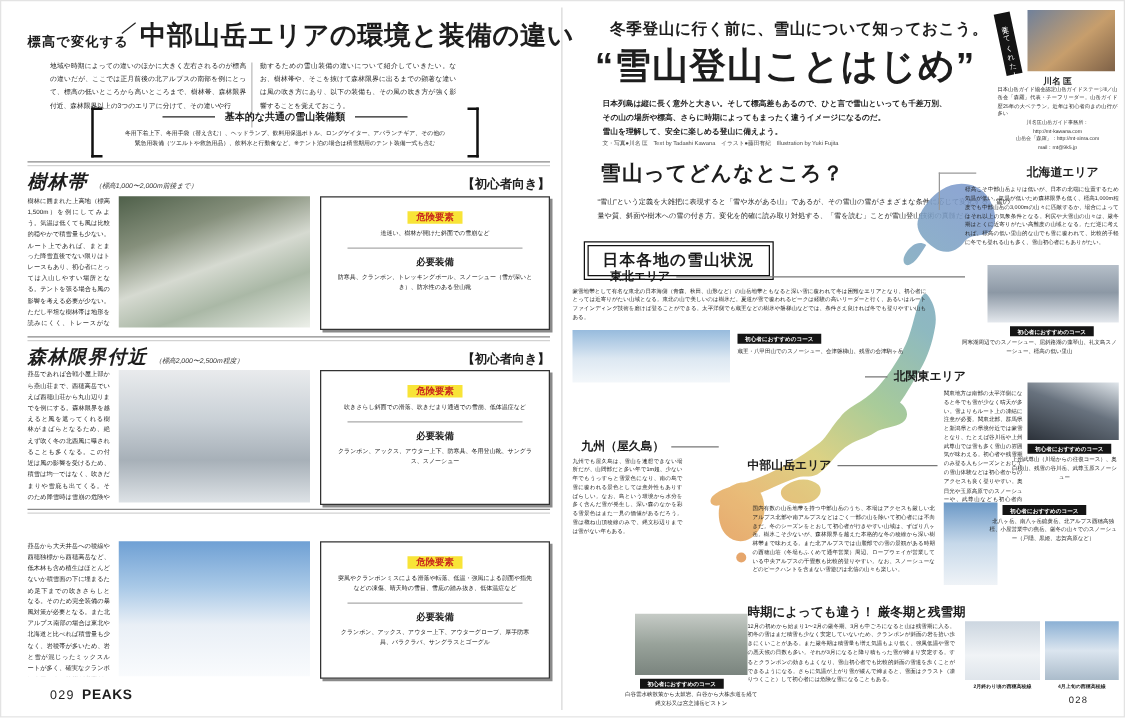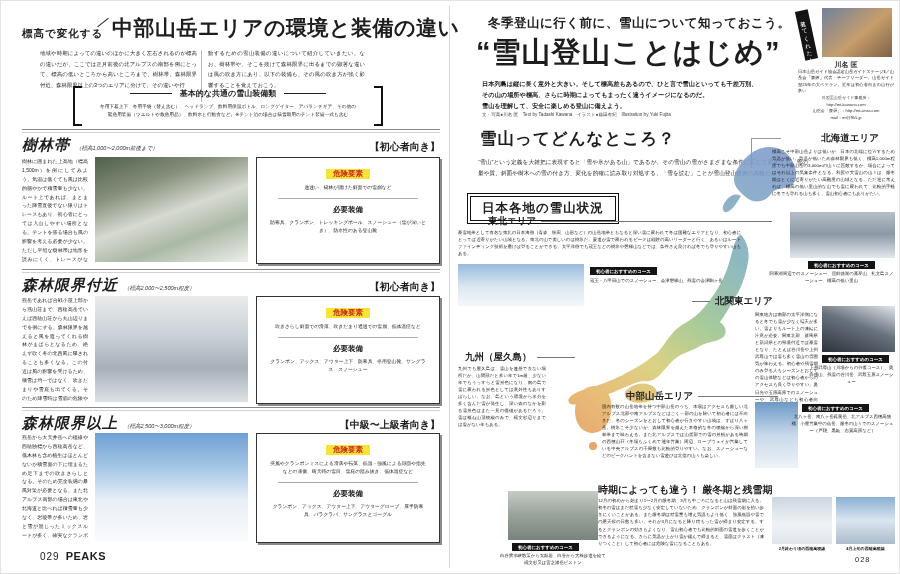--- a/index.html
+++ b/index.html
@@ -91,21 +91,21 @@
   .th-photo{left:8px;top:264px;width:126px;height:42px;background:linear-gradient(180deg,#97bbdd 0%,#dde8f2 55%,#f3f7fa 100%);}
   .th-badge{left:140px;top:267px;}
   .th-course{left:140px;top:278px;width:150px;text-align:left;}
   
   .kk-head{left:242px;top:295px;width:125px;}
   .kk-body{left:305px;top:311px;width:63px;}
   .kk-photo{left:372px;top:306px;width:73px;height:46px;background:linear-gradient(200deg,#e0e6eb 0%,#68727e 45%,#2c323a 100%);}
   .kk-badge{left:372px;top:355px;}
   .kk-course{left:358px;top:365px;width:87px;}
   
-  .cb-head{left:148px;top:390px;width:152px;margin-left:28px;}
+  .cb-head{left:148px;top:366px;width:152px;}
   .cb-body{left:152px;top:403px;width:146px;}
   .cb-photo{left:305px;top:402px;width:43px;height:66px;background:linear-gradient(180deg,#6c99c7 0%,#c7d9ea 50%,#eff3f7 100%);}
   .cb-badge{left:352px;top:404px;}
   .cb-course{left:340px;top:414px;width:105px;}
   
   .ky-head{left:15px;top:351px;width:110px;}
   .ky-body{left:8px;top:365px;width:88px;}
   .ky-photo{left:58px;top:491px;width:90px;height:49px;background:linear-gradient(180deg,#c6cbc6 0%,#98a29a 50%,#7a847e 100%);}
   .ky-badge{left:62px;top:543px;}
   .ky-course{left:50px;top:553px;width:106px;}
@@ -169,25 +169,20 @@
   <div class="ab dbox b2">
     <span class="danger-label">危険要素</span>
     <div class="danger-text">吹きさらし斜面での滑落、吹きだまり通過での雪崩、低体温症など</div>
     <div class="dbox-div"></div>
     <span class="need-label">必要装備</span>
     <div class="need-text">クランポン、アックス、アウター上下、防寒具、冬用登山靴、サングラス、スノーシュー</div>
   </div>
 
   <div class="ab rule r3"></div>
 
-  <div class="ab sec-head sh3">
-    <span class="sec-name">森林限界以上</span>
-    <span class="sec-alt">（標高2,500〜3,000m程度）</span>
-    <span class="sec-level">【中級〜上級者向き】</span>
-  </div>
   <div class="ab sec-body sb3 jt">燕岳から大天井岳への稜線や西穂独標から西穂高岳など、低木林も含め植生はほとんどないか積雪面の下に埋まるため足下までの吹きさらしとなる。そのため完全装備の暴風対策が必要となる。また北アルプス南部の場合は東北や北海道と比べれば積雪量も少なく、岩稜帯が多いため、岩と雪が混じったミックスルートが多く、確実なクランポン＆アックス技術が必要だ。</div>
   <div class="ab photo ph-sec p3"></div>
   <div class="ab dbox b3">
     <span class="danger-label">危険要素</span>
     <div class="danger-text">突風やクランポンミスによる滑落や転落、低温・強風による顔面や指先などの凍傷、晴天時の雪目、雪庇の踏み抜き、低体温症など</div>
     <div class="dbox-div"></div>
     <span class="need-label">必要装備</span>
     <div class="need-text">クランポン、アックス、アウター上下、アウターグローブ、厚手防寒具、バラクラバ、サングラスとゴーグル</div>
   </div>
 

